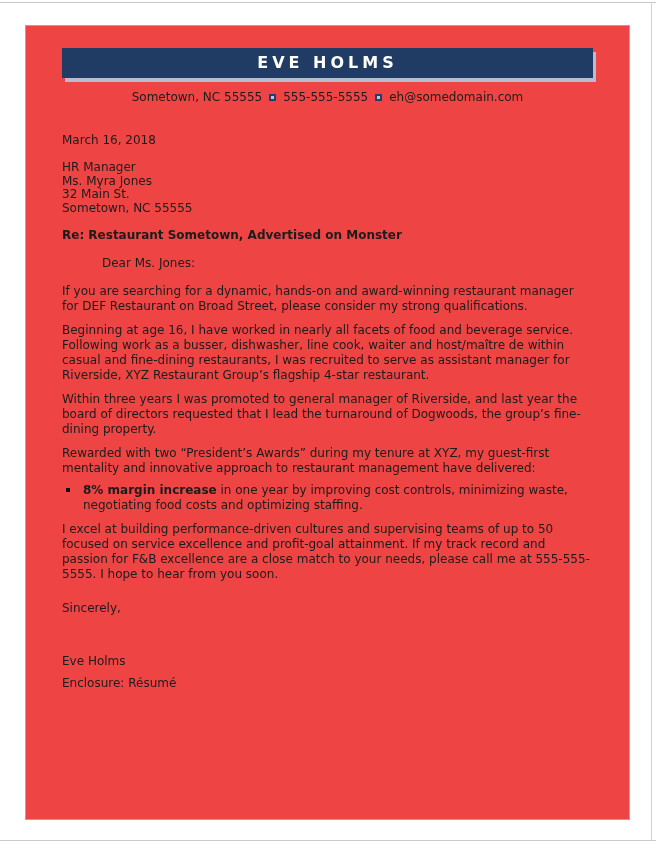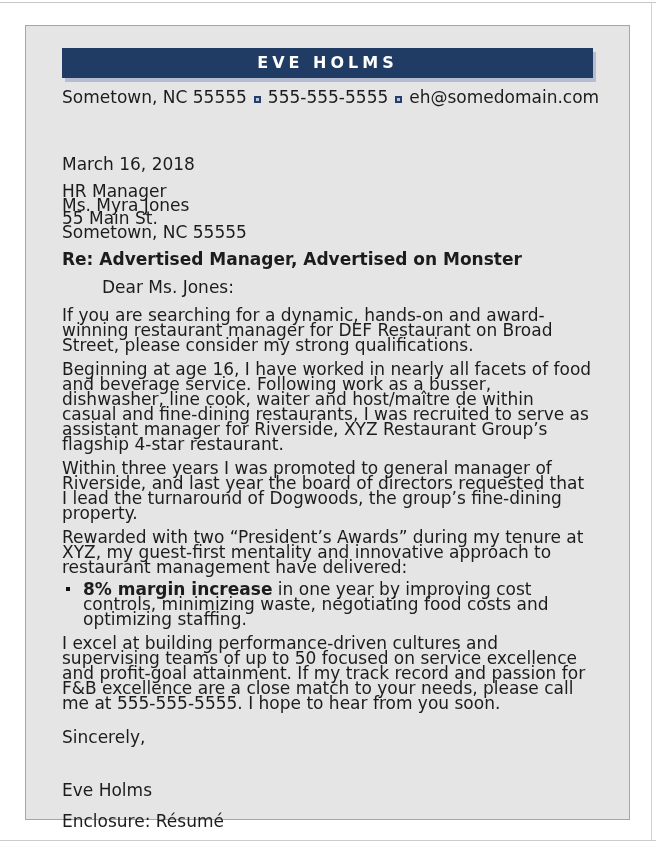--- a/index.html
+++ b/index.html
@@ -19,21 +19,21 @@
   .frame-top    { position: absolute; left: 0; top: 2px;  width: 656px; height: 1px; background: #c6c6c6; }
   .frame-right  { position: absolute; left: 651px; top: 2px; width: 1px; height: 838px; background: #d2d2d2; }
   .frame-bottom { position: absolute; left: 0; top: 840px; width: 656px; height: 1px; background: #cbcbcb; }
 
   .sheet {
     position: absolute;
     left: 25px;
     top: 25px;
     width: 603px;
     height: 793px;
-    background: #e5e5e5;
+    background: #ef4444;
     border: 1px solid #a6a6a6;
     box-sizing: content-box;
   }
   .content {
     padding: 0 36px;
   }
 
   .titlebar {
     margin-top: 22px;
     height: 30px;
@@ -67,23 +67,23 @@
   .sq::after {
     content: "";
     position: absolute;
     left: 2px;
     top: 2px;
     width: 3px;
     height: 3px;
     background: #bcc8da;
   }
 
-  .body-text { font-size: 17px; }
+  .body-text { font-size: 12px; }
 
-  .date { margin-top: 53px; line-height: 15px; }
+  .date { margin-top: 29px; line-height: 15px; }
 
   .addr { margin-top: 13px; line-height: 13.5px; }
 
   .subject {
     margin-top: 13px;
     line-height: 15px;
     font-weight: bold;
   }
 
   .salutation { margin-top: 13px; line-height: 15px; margin-left: 40px; }
@@ -110,21 +110,21 @@
     position: absolute;
     left: 4px;
     top: 5px;
     width: 4px;
     height: 4px;
     background: #111111;
   }
 
   .signoff    { margin-top: 19px;  line-height: 15px; }
   .signature  { margin-top: 38px; line-height: 15px; }
-  .enclosure  { margin-top: 16px; line-height: 15px; }
+  .enclosure  { margin-top: 7px; line-height: 15px; }
 </style>
 </head>
 <body>
 
 <div class="frame-top"></div>
 <div class="frame-right"></div>
 <div class="frame-bottom"></div>
 
 <div class="sheet">
   <div class="content">
@@ -136,25 +136,25 @@
     <div class="contact body-text">
       <span>Sometown, NC 55555</span><span class="sq"></span><span>555-555-5555</span><span class="sq"></span><span>eh@somedomain.com</span>
     </div>
 
     <div class="body-text">
       <div class="date">March 16, 2018</div>
 
       <div class="addr">
         <div>HR Manager</div>
         <div>Ms. Myra Jones</div>
-        <div>55 Main St.</div>
+        <div>32 Main St.</div>
         <div>Sometown, NC 55555</div>
       </div>
 
-      <div class="subject">Re: Advertised Manager, Advertised on Monster</div>
+      <div class="subject">Re: Restaurant Sometown, Advertised on Monster</div>
 
       <div class="salutation">Dear Ms. Jones:</div>
 
       <p class="para first">If you are searching for a dynamic, hands-on and award-winning restaurant manager for DEF Restaurant on Broad Street, please consider my strong qualifications.</p>
       <p class="para">Beginning at age 16, I have worked in nearly all facets of food and beverage service. Following work as a busser, dishwasher, line cook, waiter and host/maître de within casual and fine-dining restaurants, I was recruited to serve as assistant manager for Riverside, XYZ Restaurant Group’s flagship 4-star restaurant.</p>
       <p class="para">Within three years I was promoted to general manager of Riverside, and last year the board of directors requested that I lead the turnaround of Dogwoods, the group’s fine-dining property.</p>
       <p class="para">Rewarded with two “President’s Awards” during my tenure at XYZ, my guest-first mentality and innovative approach to restaurant management have delivered:</p>
 
       <ul class="bullets">
         <li><strong>8% margin increase</strong><span> in one year by improving cost controls, minimizing waste, negotiating food costs and optimizing staffing.</span></li>

